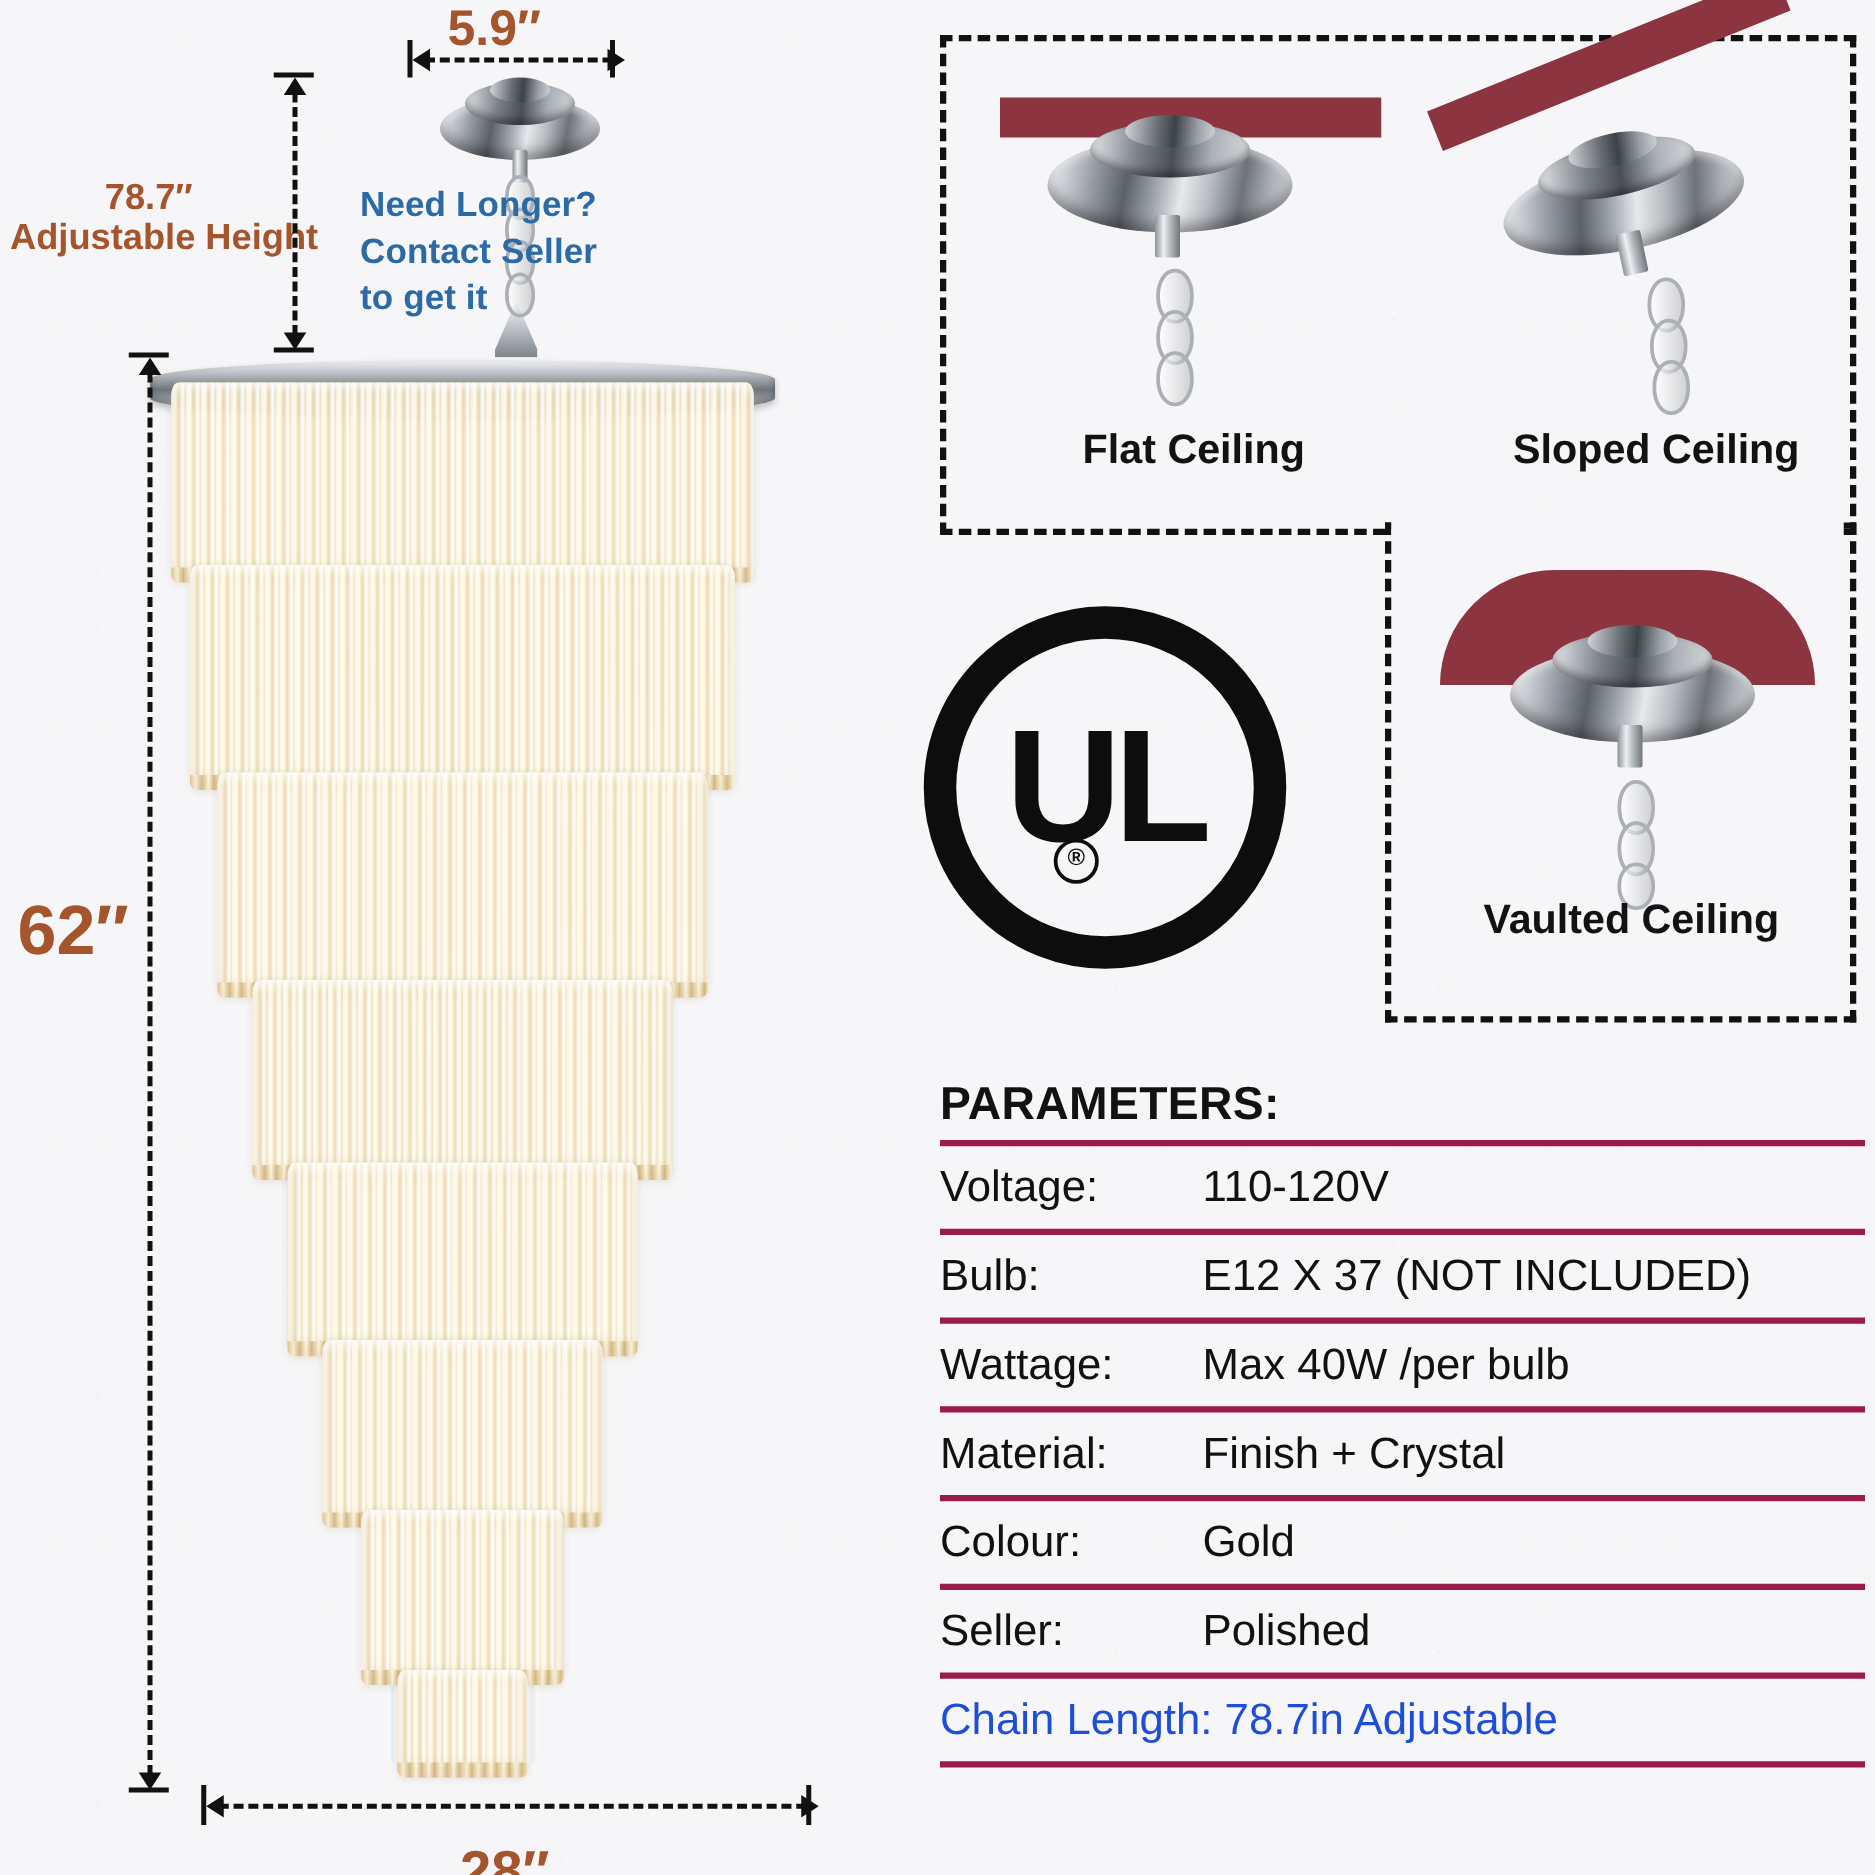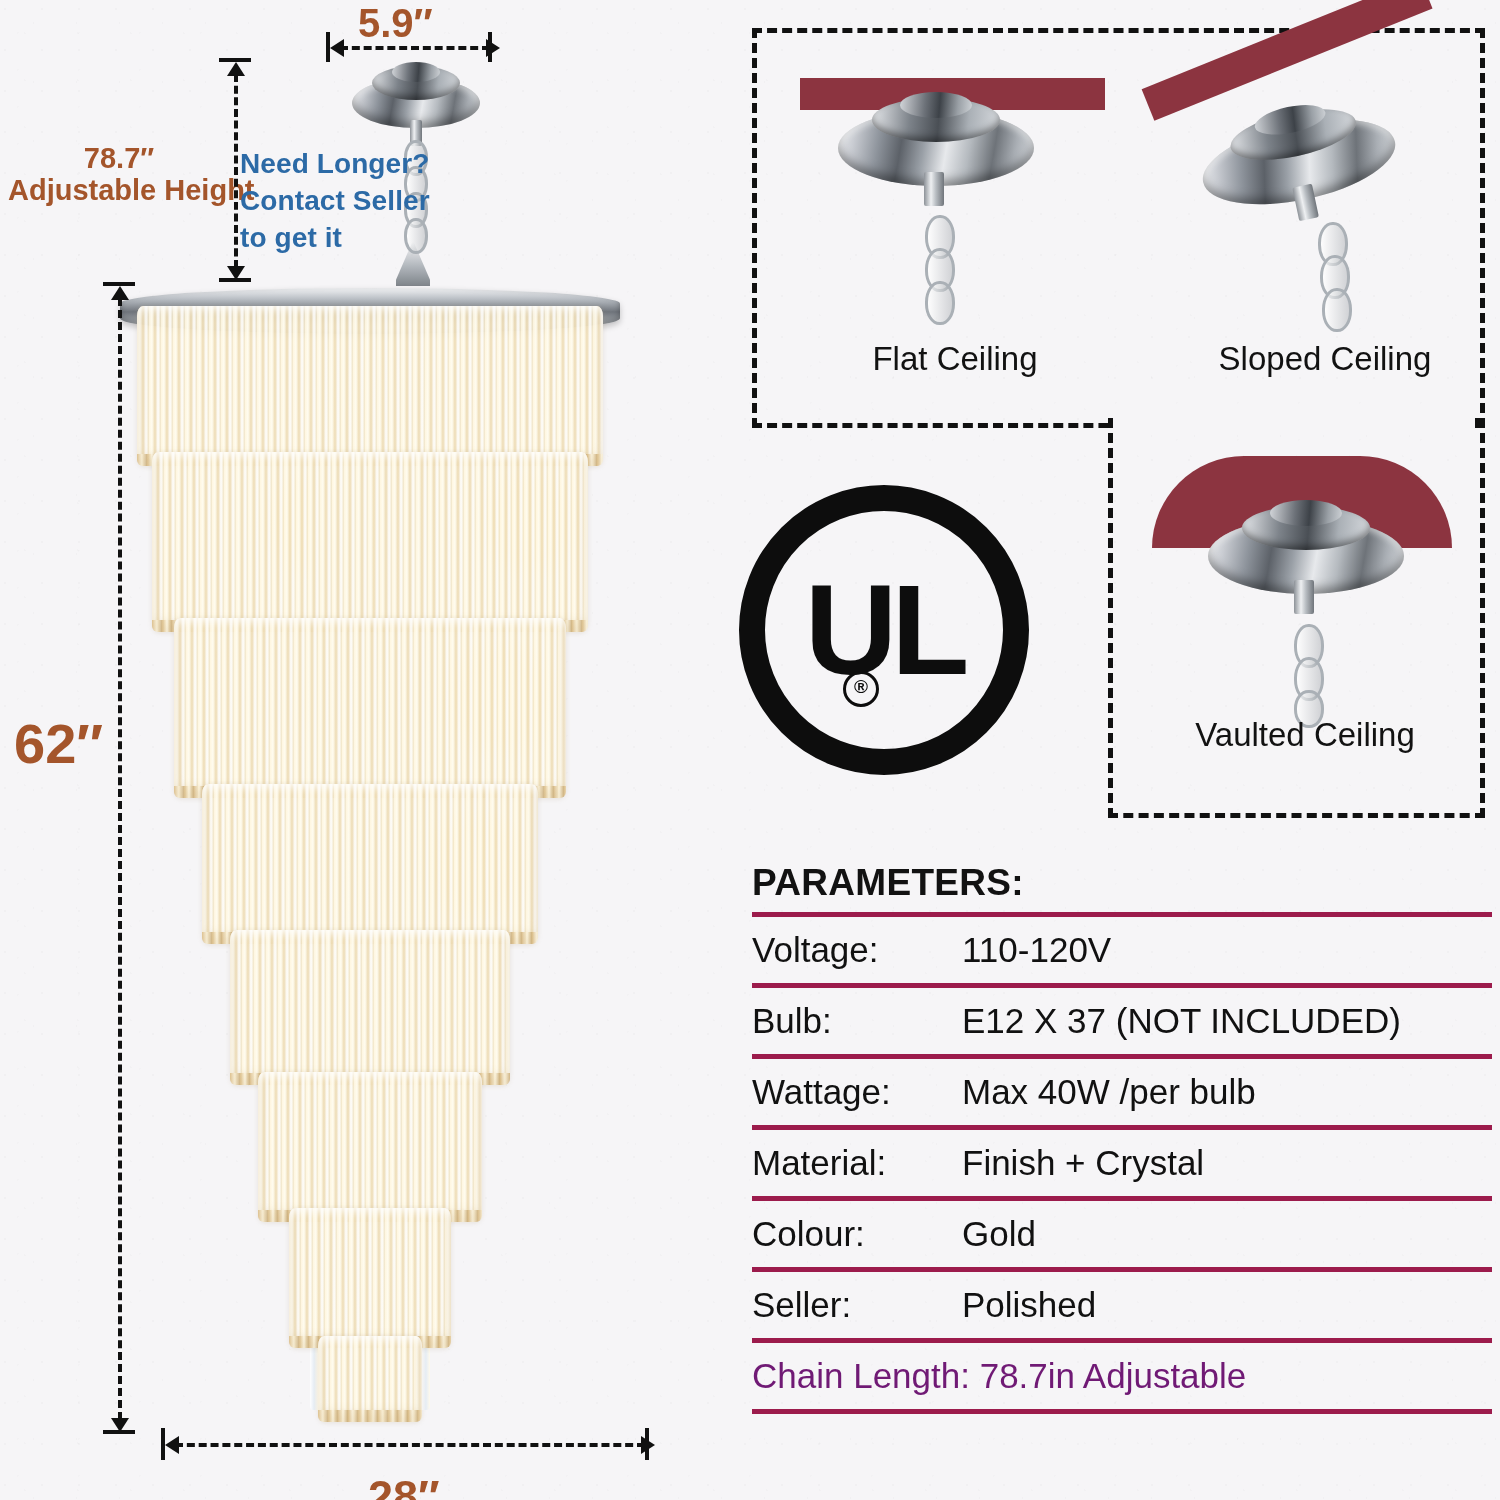--- a/index.html
+++ b/index.html
@@ -51,21 +51,21 @@
   }
 
   .blue-note {
     left: 240px; top: 146px;
     color: #2c6aa6;
     font-size: 28px;
     font-weight: 700;
     line-height: 1.32;
     white-space: nowrap;
   }
-  .blue-note div { letter-spacing: .1px; }
+  .blue-note div { letter-spacing: .1px; margin-left: 48px; }
 
   
   .dash-h {
     height: 0;
     border-top: 4px dashed #111111;
   }
   .dash-v {
     width: 0;
     border-left: 4px dashed #111111;
   }
@@ -93,21 +93,21 @@
   #dashbox-vault{ left: 1108px; top: 418px; width: 367px; height: 390px; }
   
   .mask {
     background: #f6f5f7;
     z-index: 3;
   }
   #mask-a { left: 1113px; top: 408px; width: 358px; height: 22px; }
 
   .ceil-label {
     color: #121212;
-    font-weight: 400;
+    font-weight: 700;
     font-size: 33px;
     text-align: center;
     white-space: nowrap;
     z-index: 4;
   }
 
   
   .canopy { position: absolute; }
   .canopy .plate {
     position: absolute;
@@ -211,21 +211,21 @@
   .pval {
     font-size: 35px;
     color: #111111;
     white-space: nowrap;
   }
   .prow-full {
     display: flex;
     align-items: center;
     height: 66px;
     font-size: 35px;
-    color: #701a75;
+    color: #1d4ed8;
     white-space: nowrap;
   }
 
   
   #chandelier { left: 0; top: 0; width: 740px; height: 1500px; z-index: 1; }
   .tier {
     position: absolute;
     left: 50%;
     transform: translateX(-50%);
     border-radius: 6px / 10px;

